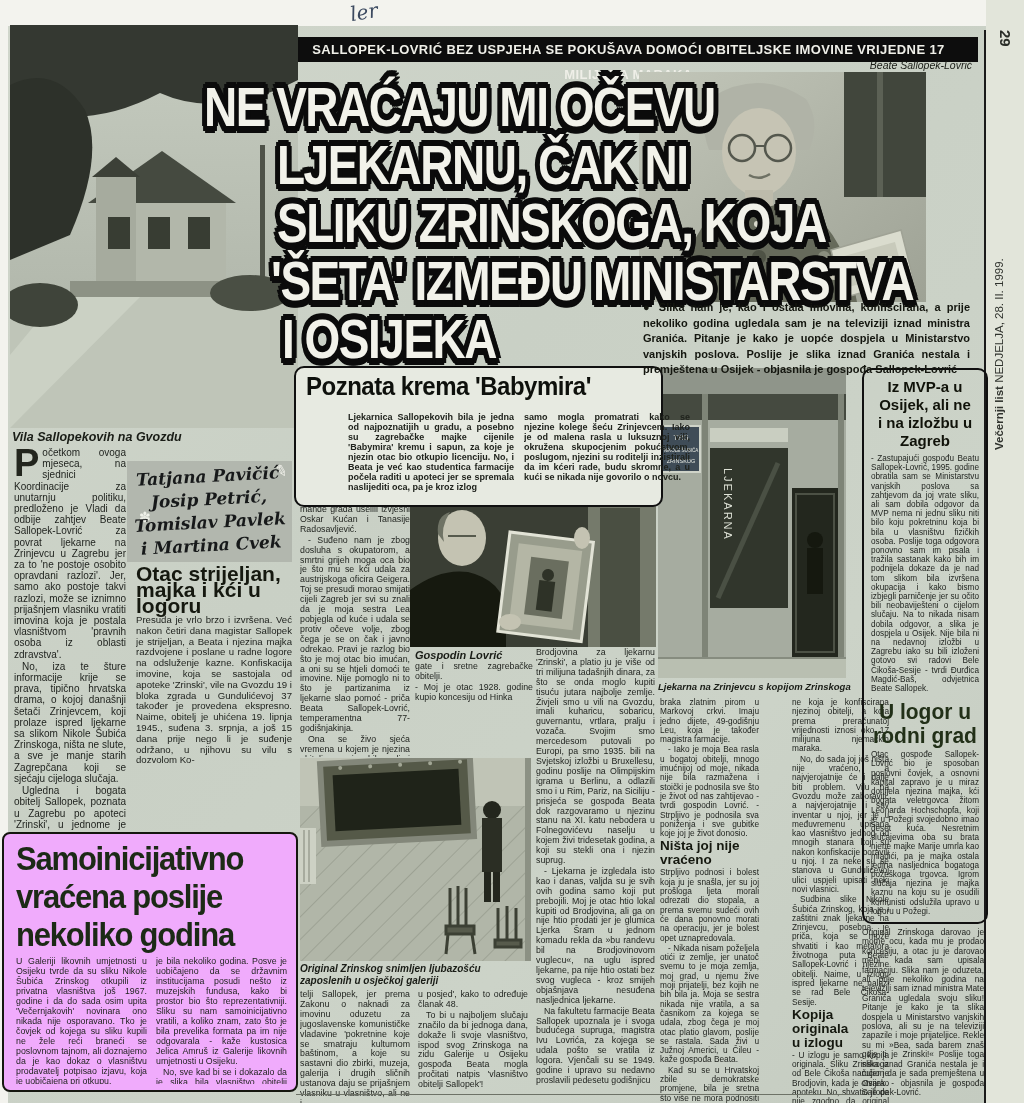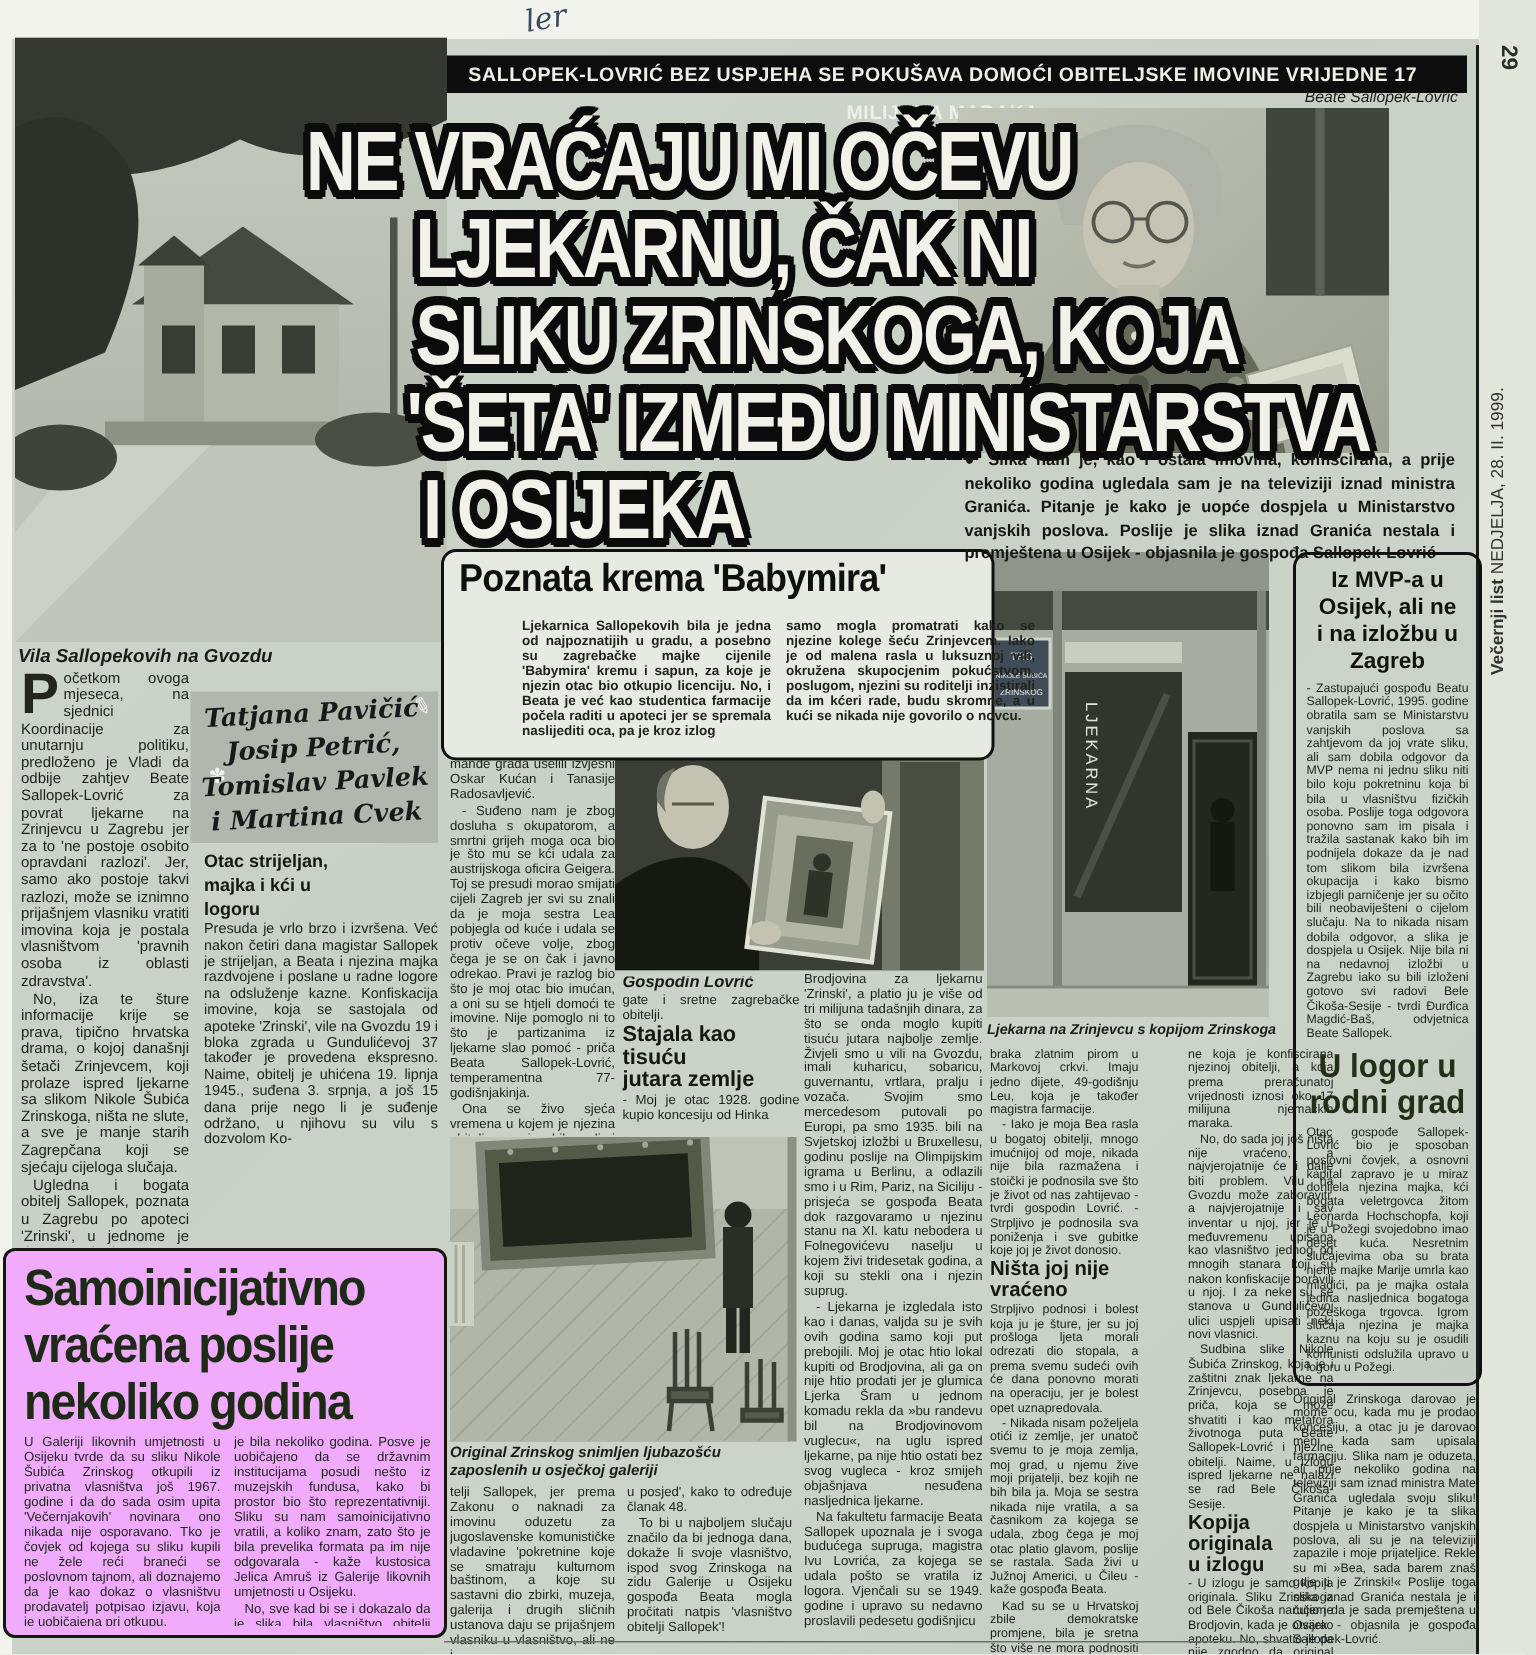--- a/index.html
+++ b/index.html
@@ -33,21 +33,21 @@
   .photo { position:absolute; overflow:hidden; background:#9aa096; }
   .caption { position:absolute; font-weight:bold; font-style:italic; color:#191c16; }
 
   .body-col { position:absolute; font-size:10px; line-height:11.2px; text-align:justify; overflow:hidden; }
   .body-col p { margin:0 0 1px 0; text-indent:8px; }
   .body-col p.ni { text-indent:0; }
   .sm { font-size:8.8px; line-height:9.9px; }
   .xs { font-size:8.3px; line-height:9.3px; }
   .pre { white-space:pre-line; }
   .subhead { font-weight:bold; text-align:left; text-indent:0 !important; color:#15180f;
-             font-size:12px; line-height:16px; margin:4px 0 3px 0; }
+             font-size:21px; line-height:16px; margin:4px 0 3px 0; }
   .subhead.small { font-size:13.5px; line-height:14px; }
   .dropcap { float:left; font-size:38px; line-height:30px; font-weight:bold; margin:1px 3px 0 0; color:#23261e; }
 
   .byline-box { position:absolute; left:127px; top:461px; width:165px; height:101px; background:#b2b7ae; z-index:2; }
   .byline-inner { position:absolute; left:0; top:4px; width:100%; transform:rotate(-3deg);
                   font-family:"DejaVu Serif", serif; font-style:italic; font-weight:bold;
                   font-size:17px; line-height:23px; text-align:center; color:#17191a; }
   .pencil { position:absolute; right:4px; top:1px; color:#f0f0ea; font-size:15px; transform:rotate(15deg); }
   .ornament { position:absolute; left:12px; top:48px; color:#eef0e8; font-size:14px; }
 
@@ -230,22 +230,20 @@
         <rect x="35" y="44" width="16" height="30" fill="#2e3227"></rect>
       </g>
       <ellipse cx="100" cy="124" rx="11" ry="8" fill="#c4c3b2"></ellipse>
       <ellipse cx="172" cy="40" rx="8" ry="11" fill="#c4c3b2"></ellipse>
     </svg>
   </div>
 
   <div class="body-col sm" style="left:415px;top:651px;width:118px;height:108px;">
     <p class="ni caption" style="position:static;font-size:11px;">Gospodin Lovrić</p>
     <p class="ni">gate i sretne zagrebačke obitelji.</p>
-    <p class="subhead pre" style="font-size:14.5px;line-height:15px;">Stajala kao tisuću
-jutara zemlje</p>
     <p class="ni">- Moj je otac 1928. godine kupio koncesiju od Hinka</p>
   </div>
 
   <div class="body-col sm" style="left:536px;top:648px;width:119px;height:455px;">
     <p class="ni">Brodjovina za ljekarnu 'Zrinski', a platio ju je više od tri milijuna tadašnjih dinara, za što se onda moglo kupiti tisuću jutara najbolje zemlje. Živjeli smo u vili na Gvozdu, imali kuharicu, sobaricu, guvernantu, vrtlara, pralju i vozača. Svojim smo mercedesom putovali po Europi, pa smo 1935. bili na Svjetskoj izložbi u Bruxellesu, godinu poslije na Olimpijskim igrama u Berlinu, a odlazili smo i u Rim, Pariz, na Siciliju - prisjeća se gospođa Beata dok razgovaramo u njezinu stanu na XI. katu nebodera u Folnegovićevu naselju u kojem živi tridesetak godina, a koji su stekli ona i njezin suprug.</p>
     <p>- Ljekarna je izgledala isto kao i danas, valjda su je svih ovih godina samo koji put prebojili. Moj je otac htio lokal kupiti od Brodjovina, ali ga on nije htio prodati jer je glumica Ljerka Šram u jednom komadu rekla da »bu randevu bil na Brodjovinovom vuglecu«, na uglu ispred ljekarne, pa nije htio ostati bez svog vugleca - kroz smijeh objašnjava nesuđena nasljednica ljekarne.</p>
     <p>Na fakultetu farmacije Beata Sallopek upoznala je i svoga budućega supruga, magistra Ivu Lovrića, za kojega se udala pošto se vratila iz logora. Vjenčali su se 1949. godine i upravo su nedavno proslavili pedesetu godišnjicu</p>
   </div>
 
   <div class="photo" style="left:300px;top:758px;width:231px;height:203px;">
@@ -324,21 +322,21 @@
       <line x1="0" y1="290" x2="188" y2="290" stroke="#868c7f" stroke-width="2"></line>
     </svg>
   </div>
   <div class="caption" style="left:658px;top:681px;width:190px;font-size:9.5px;white-space:nowrap;">Ljekarna na Zrinjevcu s kopijom Zrinskoga</div>
 
   <div class="body-col xs" style="left:660px;top:698px;width:99px;height:405px;">
     <p class="ni">braka zlatnim pirom u Markovoj crkvi. Imaju jedno dijete, 49-godišnju Leu, koja je također magistra farmacije.</p>
     <p>- Iako je moja Bea rasla u bogatoj obitelji, mnogo imućnijoj od moje, nikada nije bila razmažena i stoički je podnosila sve što je život od nas zahtijevao - tvrdi gospodin Lovrić. - Strpljivo je podnosila sva poniženja i sve gubitke koje joj je život donosio.</p>
     <p class="subhead small pre">Ništa joj nije
 vraćeno</p>
-    <p class="ni">Strpljivo podnosi i bolest koja ju je šture, jer su joj prošloga ljeta morali odrezati dio stopala, a prema svemu sudeći ovih će dana ponovno morati na operaciju, jer je bolest opet uznapredovala.</p>
+    <p class="ni">Strpljivo podnosi i bolest koja ju je snašla, jer su joj prošloga ljeta morali odrezati dio stopala, a prema svemu sudeći ovih će dana ponovno morati na operaciju, jer je bolest opet uznapredovala.</p>
     <p>- Nikada nisam poželjela otići iz zemlje, jer unatoč svemu to je moja zemlja, moj grad, u njemu žive moji prijatelji, bez kojih ne bih bila ja. Moja se sestra nikada nije vratila, a sa časnikom za kojega se udala, zbog čega je moj otac platio glavom, poslije se rastala. Sada živi u Južnoj Americi, u Čileu - kaže gospođa Beata.</p>
     <p>Kad su se u Hrvatskoj zbile demokratske promjene, bila je sretna što više ne mora podnositi teret svoje prošlosti, svoga imena i sudbine, kao cijelog života u komunizmu. Predala je gospođa Beata i zahtjev za povrat imovi-</p>
   </div>
 
   <div class="body-col xs" style="left:764px;top:698px;width:97px;height:405px;margin-left:28px;">
     <p class="ni">ne koja je konfiscirana njezinoj obitelji, a koja prema preračunatoj vrijednosti iznosi oko 17 milijuna njemačkih maraka.</p>
     <p>No, do sada joj još ništa nije vraćeno, a najvjerojatnije će i dalje biti problem. Vilu na Gvozdu može zaboraviti, a najvjerojatnije i sav inventar u njoj, jer je u međuvremenu upisana kao vlasništvo jednog od mnogih stanara koji su nakon konfiskacije boravili u njoj. I za neke su se stanova u Gundulićevoj ulici uspjeli upisati neki novi vlasnici.</p>
     <p>Sudbina slike Nikole Šubića Zrinskog, koja je i zaštitni znak ljekarne na Zrinjevcu, posebna je priča, koja se može shvatiti i kao metafora životnoga puta Beate Sallopek-Lovrić i njezine obitelji. Naime, u izlogu ispred ljekarne ne nalazi se rad Bele Čikoša-Sesije.</p>
     <p class="subhead small pre">Kopija originala
 u izlogu</p>

